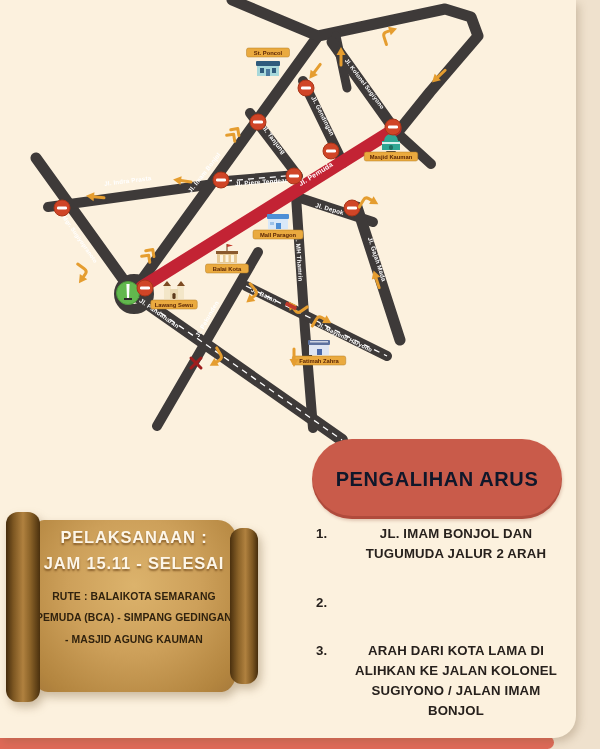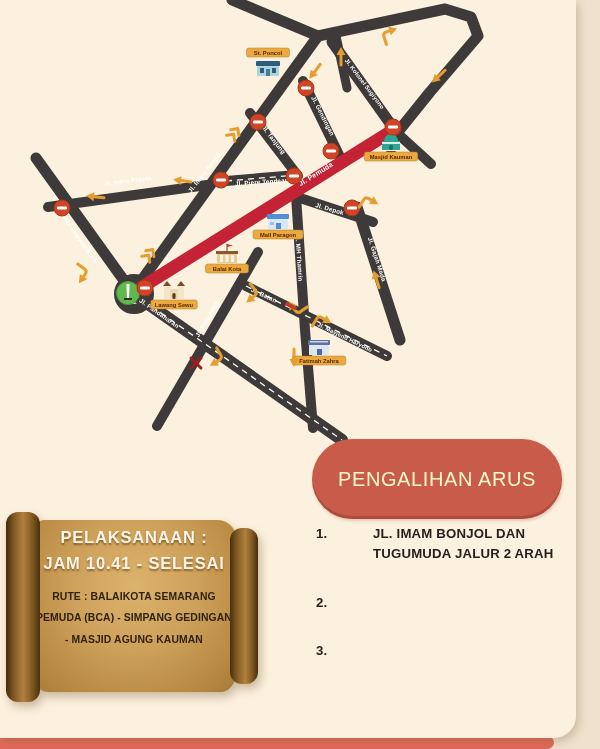--- a/index.html
+++ b/index.html
@@ -6,26 +6,26 @@
   body{width:600px;height:749px;background:#efe1cd;position:relative;overflow:hidden;
        font-family:"Liberation Sans",sans-serif;}
   .bottom-strip{position:absolute;left:0;top:736px;width:554px;height:13px;
        background:#e06a58;border-radius:0 10px 10px 0;}
   .card{position:absolute;left:0;top:0;width:576px;height:738px;background:#fcf1de;
        border-radius:0 0 22px 0;box-shadow:3px 4px 8px rgba(120,95,60,.28);}
   #map{position:absolute;left:0;top:0;}
   .banner{position:absolute;left:312px;top:439px;width:250px;height:80px;background:#c95b4a;
        border-radius:42px;display:flex;flex-direction:column;align-items:center;justify-content:center;
        gap:2px;box-shadow:inset 0 -3px 0 rgba(130,45,35,.35),1px 2px 3px rgba(150,80,60,.25);}
-  .banner div{color:#fef9c3;font-size:20px;font-weight:normal;letter-spacing:.6px;}
+  .banner div{color:#0f172a;font-size:20px;font-weight:bold;letter-spacing:.6px;}
   .list{position:absolute;left:308px;top:524px;width:262px;margin:0;padding:0;list-style:none;
        display:flex;flex-direction:column;gap:29px;}
   .list li{display:flex;font-weight:bold;color:#27211d;font-size:13.2px;line-height:1.5;letter-spacing:.2px;}
   .list .num{flex:0 0 30px;padding-left:8px;}
-  .list .txt{flex:1;padding-right:4px;margin-left:27px;}
+  .list .txt{flex:1;text-align:center;padding-right:4px;}
   .scroll{position:absolute;left:6px;top:512px;width:252px;height:192px;
        filter:drop-shadow(3px 5px 5px rgba(110,80,40,.35));}
   .scroll-body{position:absolute;left:24px;right:20px;top:8px;bottom:12px;z-index:1;
        background:radial-gradient(ellipse at 50% 38%,#dcb36c 0%,#cda05a 45%,#b3853f 85%,#a5783a 100%);
        border-radius:14px 20px 16px 18px / 30px 24px 28px 26px;
        display:flex;flex-direction:column;align-items:center;padding-top:8px;box-sizing:border-box;}
   .roll{position:absolute;z-index:2;border-radius:12px;}
   .roll-left{left:0;top:0;bottom:2px;width:34px;
        background:linear-gradient(90deg,#452c0c 0%,#7d5722 22%,#b0813f 50%,#8a6228 72%,#4a300e 100%);}
   .roll-right{right:0;top:16px;bottom:20px;width:28px;
@@ -251,33 +251,34 @@
       </g>
     </svg>
 
   <div class="banner">
     <div>PENGALIHAN ARUS</div>
   </div>
 
   <div class="scroll">
     <div class="scroll-body">
       <div class="scroll-h1">PELAKSANAAN :</div>
-      <div class="scroll-h2">JAM 10.41 - SELESAI</div>
+      <div class="scroll-h2">JAM 15.11 - SELESAI</div>
       <div class="scroll-body-text">RUTE : BALAIKOTA SEMARANG PEMUDA (BCA) - SIMPANG GEDINGAN - MASJID AGUNG KAUMAN</div>
     </div>
     <div class="roll roll-left"></div>
     <div class="roll roll-right"></div>
   </div>
 
   <ol class="list" id="diversion-list">
       <li>
         <span class="num">1.</span>
         <span class="txt">JL. IMAM BONJOL DAN TUGUMUDA JALUR 2 ARAH</span>
       </li>
       <li>
         <span class="num">2.</span>
       </li>
       <li>
         <span class="num">3.</span>
+        <span class="txt">ARAH DARI KOTA LAMA DI ALIHKAN KE JALAN KOLONEL SUGIYONO / JALAN IMAM BONJOL</span>
       </li>
     </ol>
 
 </div>
 
 </body></html>

